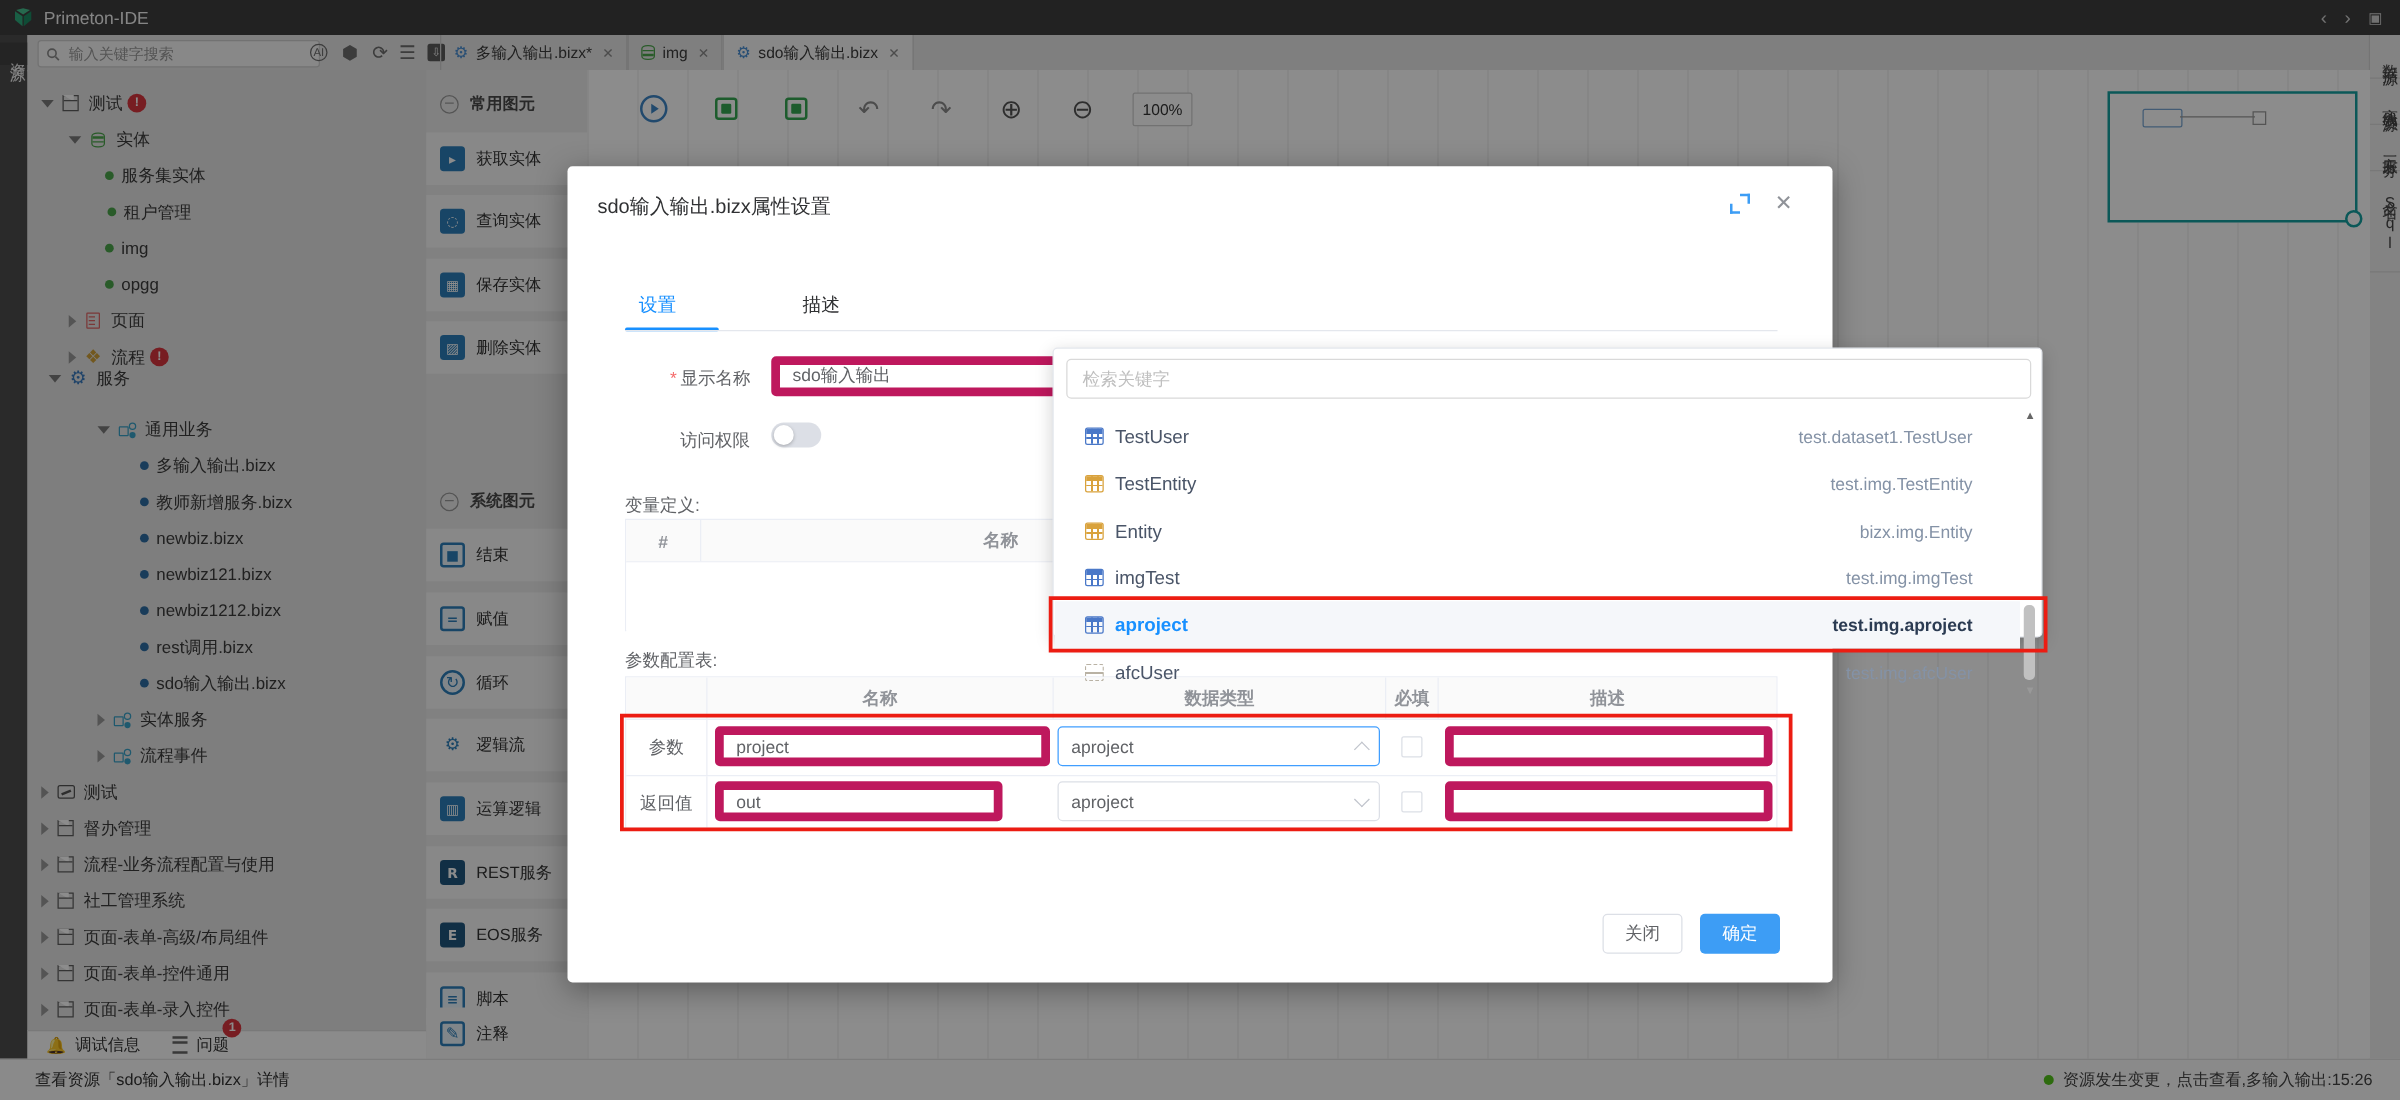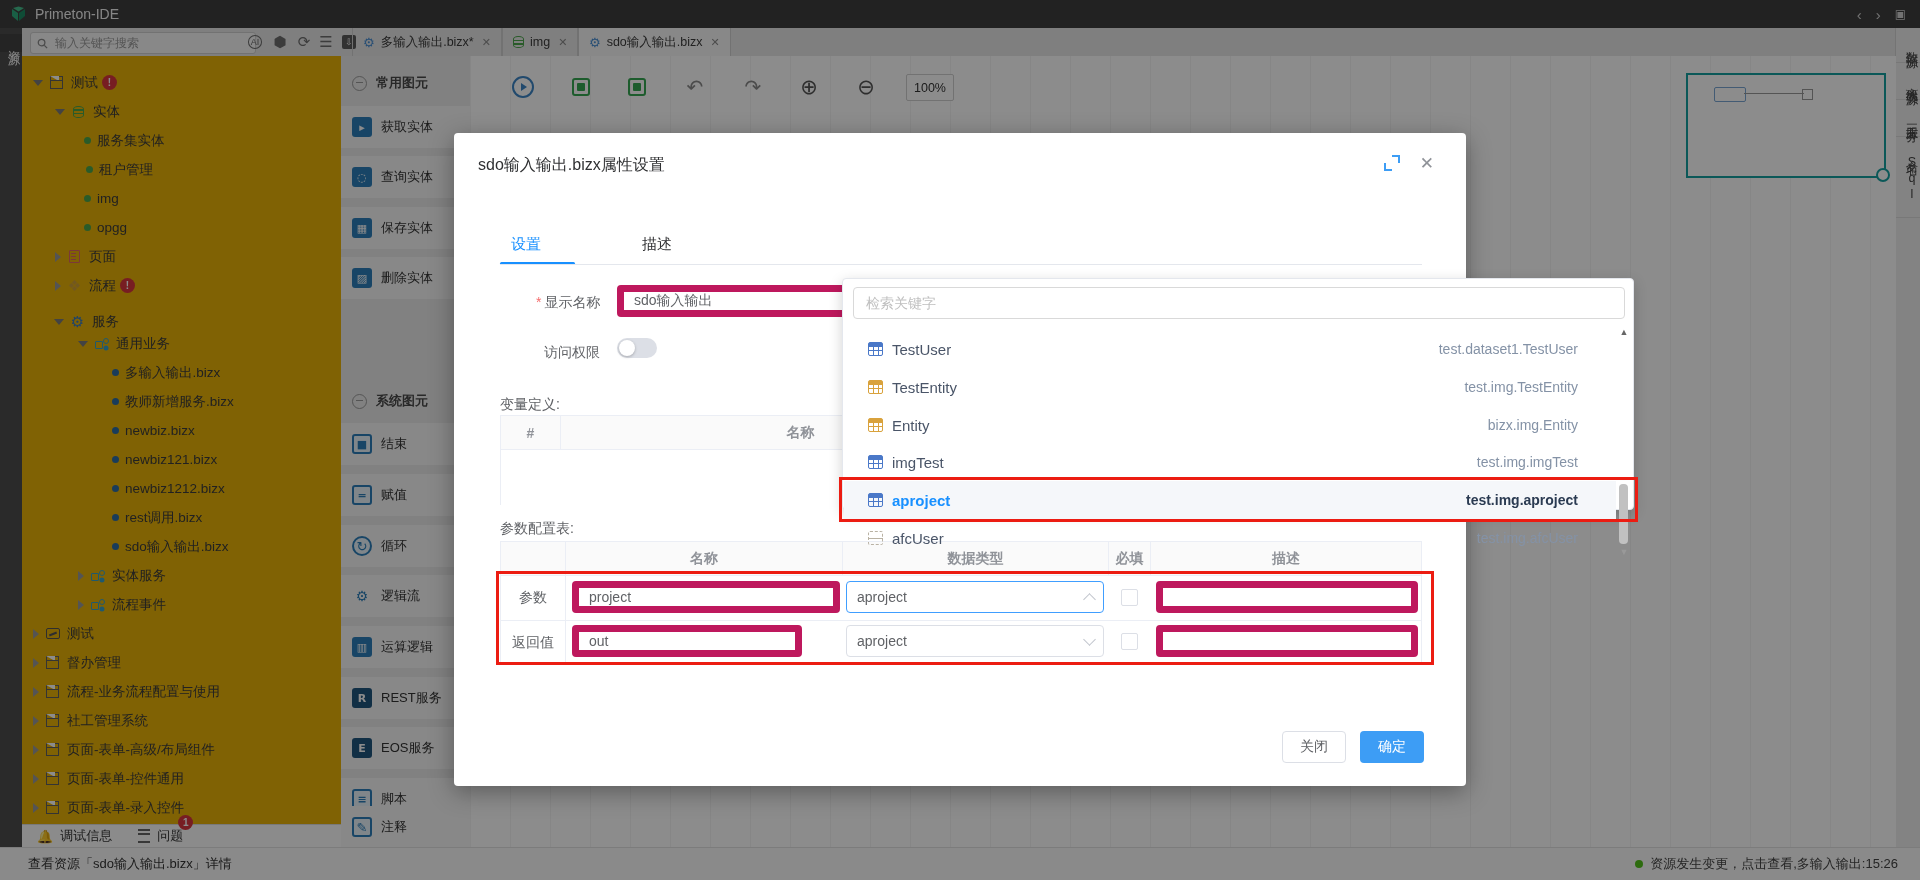--- a/index.html
+++ b/index.html
@@ -34,21 +34,21 @@
   .db-ic{display:inline-block;width:11px;height:12px;border:1.5px solid #4ca64c;border-radius:5px/3px;position:relative;box-sizing:border-box;}
   .db-ic::before,.db-ic::after{content:"";position:absolute;left:0;right:0;height:1.5px;background:#4ca64c;}
   .db-ic::before{top:2.5px;} .db-ic::after{top:6px;}
 
   
   #rightrail{position:absolute;right:0;top:28px;width:24px;height:819px;background:#eeeeee;border-left:1px solid #d4d4d4;z-index:1;}
   #rightrail .ritem{writing-mode:vertical-rl;text-orientation:upright;font-size:12.5px;color:#444;
                     padding:14px 0;margin:0 auto;text-align:center;border-bottom:1px solid #dadada;width:24px;letter-spacing:2px;cursor:pointer;}
 
   
-  #tree{position:absolute;left:22px;top:56px;width:323px;height:768px;background:#eab308;border-right:1px solid #d8d8d8;z-index:1;overflow:hidden;}
+  #tree{position:absolute;left:22px;top:56px;width:323px;height:768px;background:#e5e5e5;border-right:1px solid #d8d8d8;z-index:1;overflow:hidden;}
   .trow{position:absolute;left:0;width:100%;height:29px;display:flex;align-items:center;box-sizing:border-box;font-size:13.5px;color:#3c3c3c;cursor:pointer;white-space:nowrap;}
   .trow .lbl{margin-left:6px;}
   .ar{width:0;height:0;display:inline-block;margin-right:5px;}
   .ar.exp{border-left:5px solid transparent;border-right:5px solid transparent;border-top:6px solid #7a7a7a;}
   .ar.col{border-top:5px solid transparent;border-bottom:5px solid transparent;border-left:6px solid #9a9a9a;}
   .dot{width:7px;height:7px;border-radius:50%;display:inline-block;}
   .dot.g{background:#4ca64c;} .dot.b{background:#2e6da4;}
   .badge{display:inline-flex;align-items:center;justify-content:center;width:15px;height:15px;border-radius:50%;
          background:#d9363e;color:#fff;font-size:10px;font-weight:bold;margin-left:4px;}
   .tico{display:inline-flex;align-items:center;justify-content:center;width:17px;height:17px;}
@@ -287,21 +287,21 @@
       <span class="lbl">页面</span>
     </div>
   <div class="trow" style="top:215px;padding-left:33px">
       <i class="ar col"></i>
       <span class="tico">
         <i class="ic-flow"></i>
       </span>
       <span class="lbl">流程</span>
       <span class="badge">!</span>
     </div>
-  <div class="trow" style="top:251px;padding-left:32px">
+  <div class="trow" style="top:232px;padding-left:17px">
       <i class="ar exp"></i>
       <span class="tico">
         <i class="ic-gear"></i>
       </span>
       <span class="lbl">服务</span>
     </div>
   <div class="trow" style="top:273px;padding-left:56px">
       <i class="ar exp"></i>
       <span class="tico">
         <i class="ic-node"></i>

